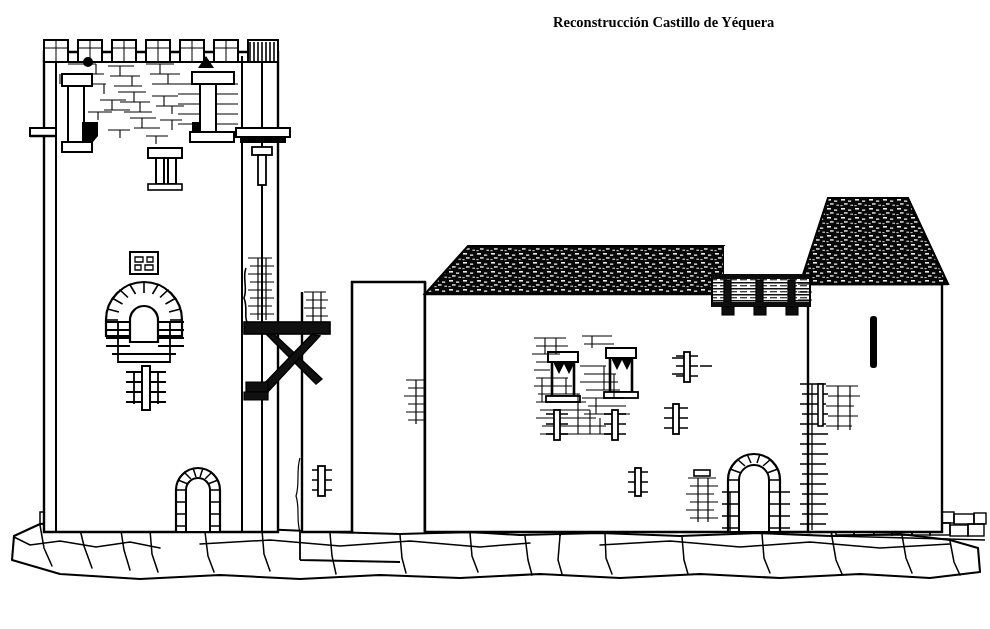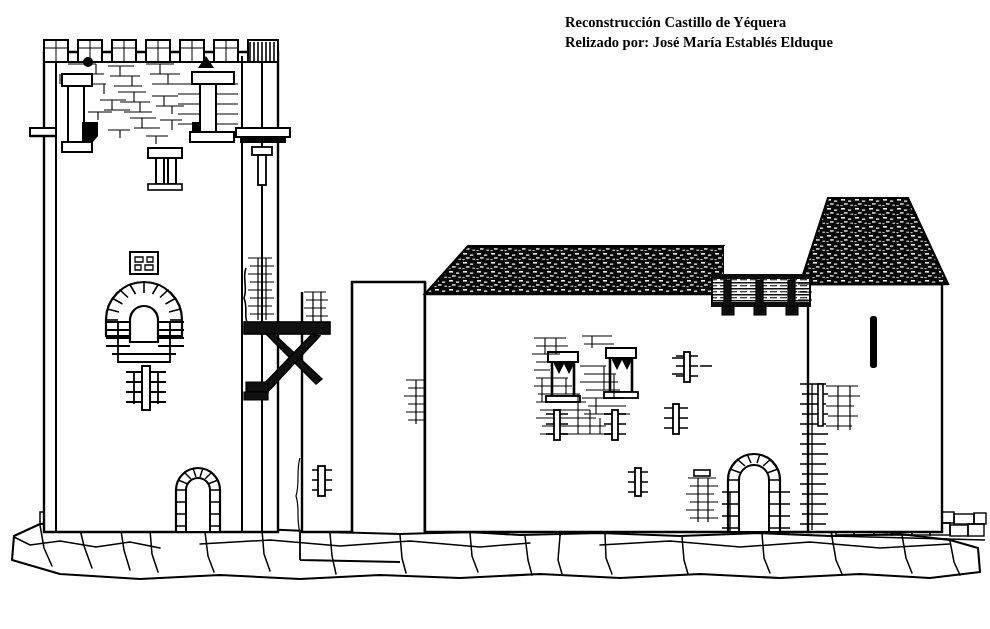--- a/index.html
+++ b/index.html
@@ -24,21 +24,21 @@
     position: absolute;
     left: 553px;
     top: 12px;
     font-family: "Liberation Serif", serif;
     font-weight: bold;
     font-size: 14.5px;
     line-height: 20px;
     color: #000000;
     white-space: nowrap;
   }
-  .title-line { display: block; margin-left: 12px; }
+  .title-line { display: block; }
   svg { display: block; }
 </style>
 </head>
 <body>
 
 <div id="drawing-root">
 
   <svg width="990" height="629" viewBox="0 0 990 629" xmlns="http://www.w3.org/2000/svg">
 
     <defs>
@@ -480,16 +480,15 @@
 
       <g stroke="#000" stroke-width="1.2" fill="none">
         <path d="M798 276 H812 M798 284 H812 M798 292 H812 M798 300 H812"></path>
       </g>
     </g>
 
   </svg>
 
   <div class="title-block">
     <span class="title-line">Reconstrucción Castillo de Yéquera</span>
-    <span class="title-line">Relizado por: José María Establés Elduque</span>
   </div>
 
 </div>
 
 </body></html>

